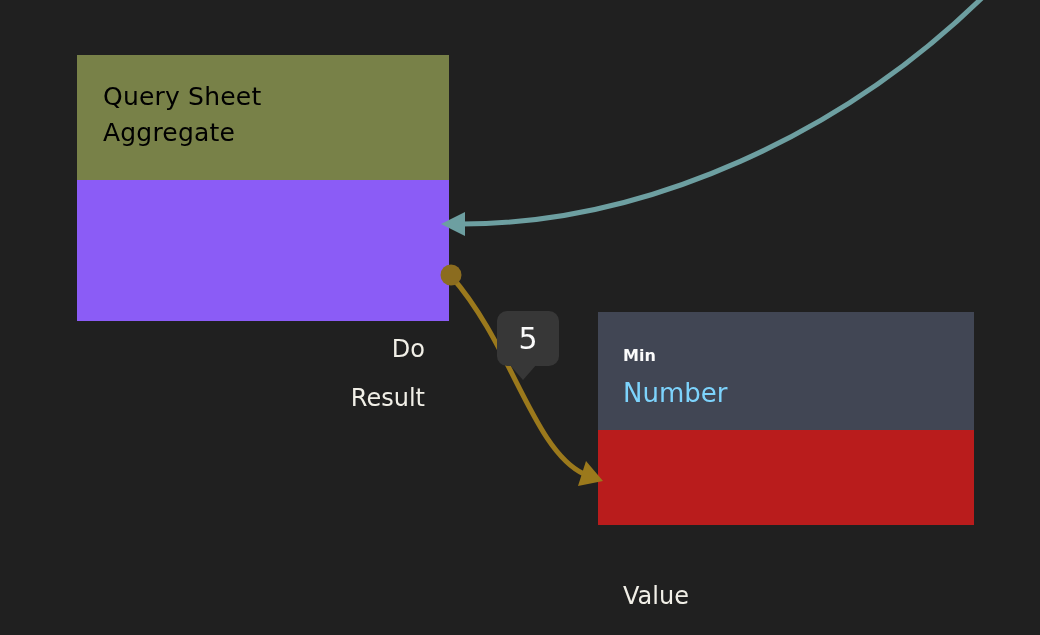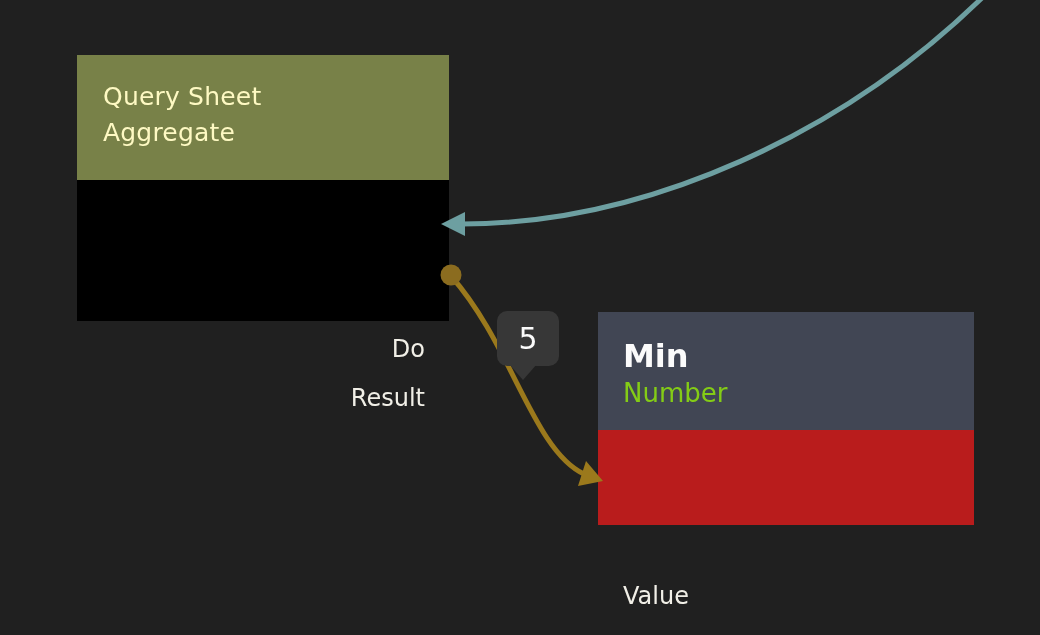--- a/index.html
+++ b/index.html
@@ -13,40 +13,40 @@
     width:1040px; height:635px;
     background:#202020;
     overflow:hidden;
   }
   
   .node { position:absolute; }
   .node-header, .node-body { position:relative; width:100%; }
 
   .node-query { left:77px; top:55px; width:372px; height:266px; }
   .node-query .node-header { height:125px; background:#788148; }
-  .node-query .node-body   { height:141px; background:#000000; }
+  .node-query .node-body   { height:141px; background:#8b5cf6; }
   .node-query .node-title {
     position:absolute; left:26px; top:24px;
     width:270px;
     font-size:25px; line-height:36px;
-    color:#fef9c3; letter-spacing:0.2px;
+    color:#000000; letter-spacing:0.2px;
   }
 
   .node-min { left:598px; top:312px; width:376px; height:213px; }
   .node-min .node-header { height:118px; background:#414654; }
   .node-min .node-body   { height:95px;  background:#b91c1c; }
   .node-min .node-title {
     position:absolute; left:25px; top:26px;
-    font-size:32px; line-height:36px; font-weight:600;
+    font-size:16px; line-height:36px; font-weight:600;
     color:#fbfbfb;
   }
   .node-min .node-subtitle {
     position:absolute; left:25px; top:63px;
     font-size:26px; line-height:36px;
-    color:#84cc16;
+    color:#7dd3fc;
   }
 
   
   .port {
     position:absolute;
     font-size:24px; line-height:30px;
     color:#f1efe7;
     white-space:nowrap;
   }
   .port-do     { right:24px; top:154px; text-align:right; }

